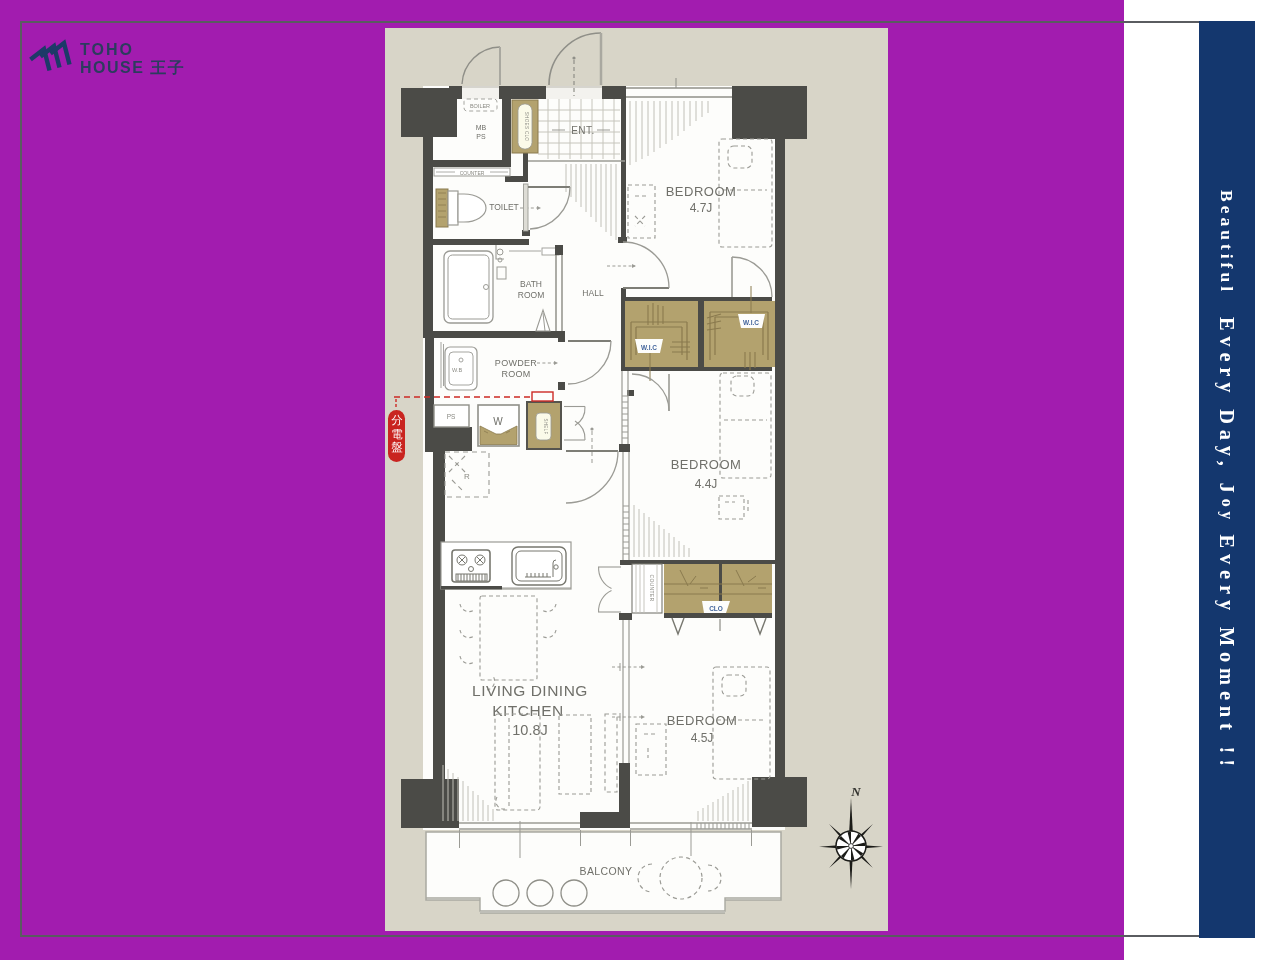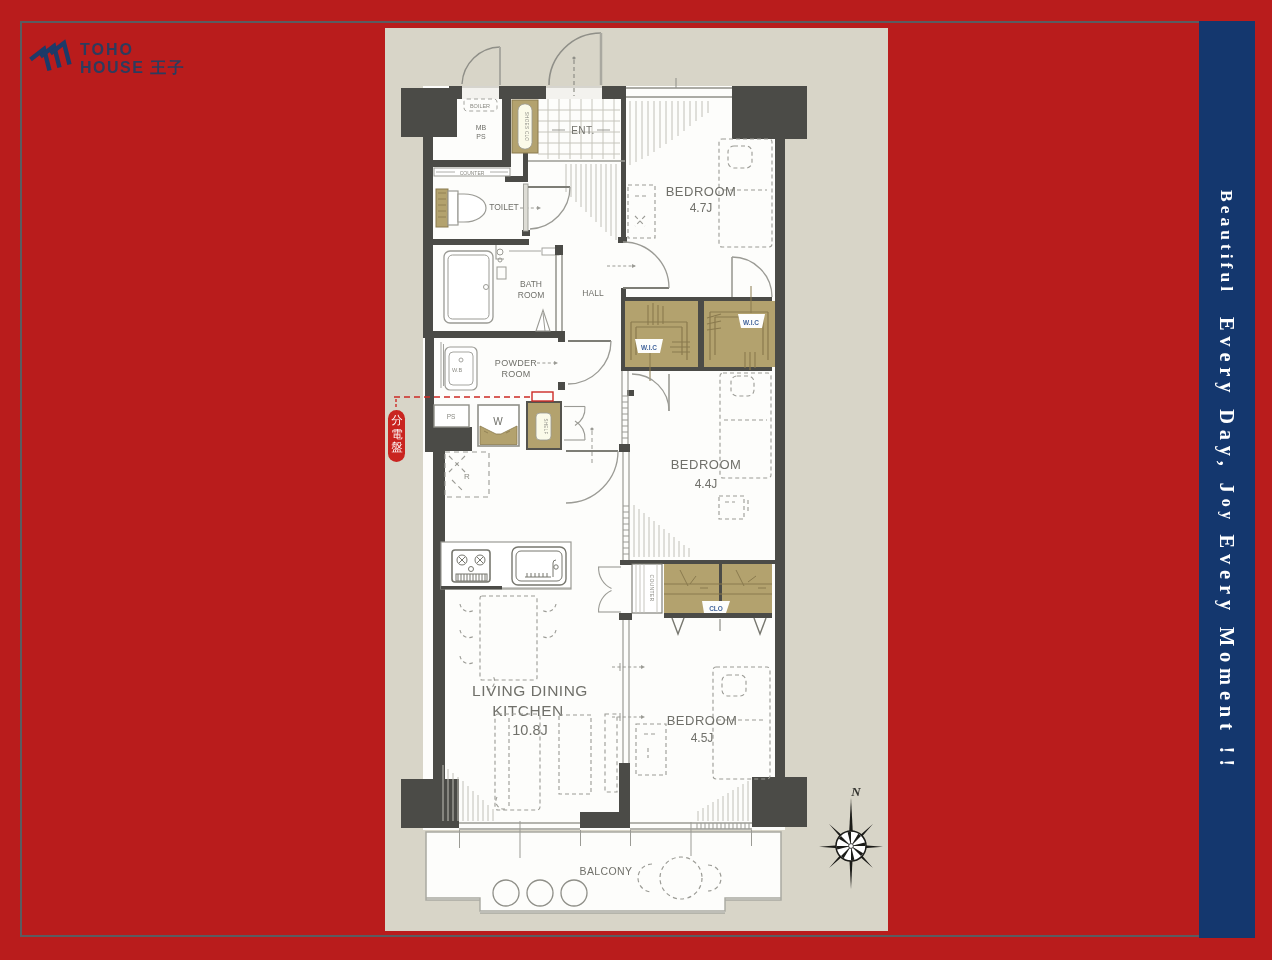--- a/index.html
+++ b/index.html
@@ -1,21 +1,21 @@
 <!DOCTYPE html>
 <html><head>
 <meta charset="utf-8">
 <style>
   html,body{margin:0;padding:0;background:#ffffff;width:1280px;height:960px;overflow:hidden;}
   body{font-family:"Liberation Sans", sans-serif;}
   .abs{position:absolute;}
 </style>
 </head>
 <body>
-<div style="position:relative;width:1272px;height:960px;background:#b91c1c;">
+<div style="position:relative;width:1124px;height:960px;background:#a21caf;">
 
 <div class="abs" style="left:20px;top:21px;width:1235px;height:916px;border:2px solid #5a5c60;box-sizing:border-box;"></div>
 
 <div class="abs" style="left:28px;top:36px;width:200px;height:44px;">
 <svg width="200" height="44" viewBox="0 0 200 44">
 
   <g stroke="#1d3a68" stroke-width="4.4" fill="none">
     <path d="M 2.5 23.5 L 16 13 L 21.5 34.5"></path>
     <path d="M 12.5 20.5 L 26 10 L 31.5 31.5"></path>
     <path d="M 22.5 17.5 L 36 7 L 41.5 28.5"></path>

